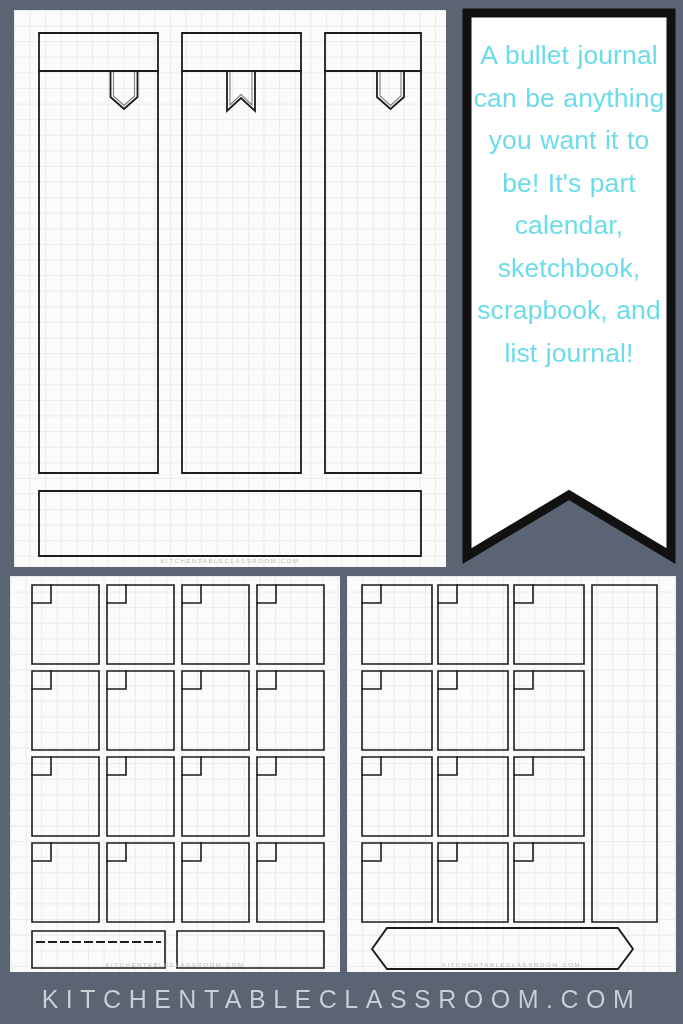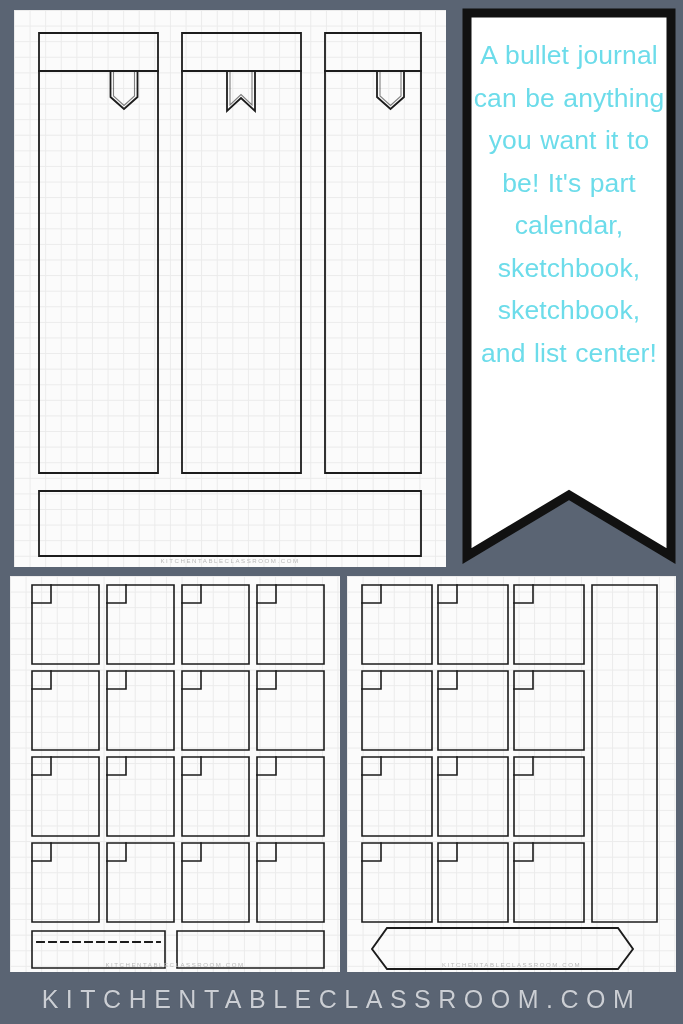--- a/index.html
+++ b/index.html
@@ -243,16 +243,16 @@
       </g>
     </svg>
   </div>
   <div class="watermark" style="top:385px;">KITCHENTABLECLASSROOM.COM</div>
 </div>
 
 <div id="banner">
   <svg width="216" height="556" viewBox="0 0 216 556">
     <path class="banner-shape" d="M6,5 L210,5 L210,548 L108,487 L6,548 Z"></path>
   </svg>
-  <div id="banner-text">A bullet journal can be anything you want it to be! It's part calendar, sketchbook, sketchbook, and list center!</div>
+  <div id="banner-text">A bullet journal can be anything you want it to be! It's part calendar, sketchbook, scrapbook, and list journal!</div>
 </div>
 
 <div id="site-footer">KITCHENTABLECLASSROOM.COM</div>
 
 </body></html>

